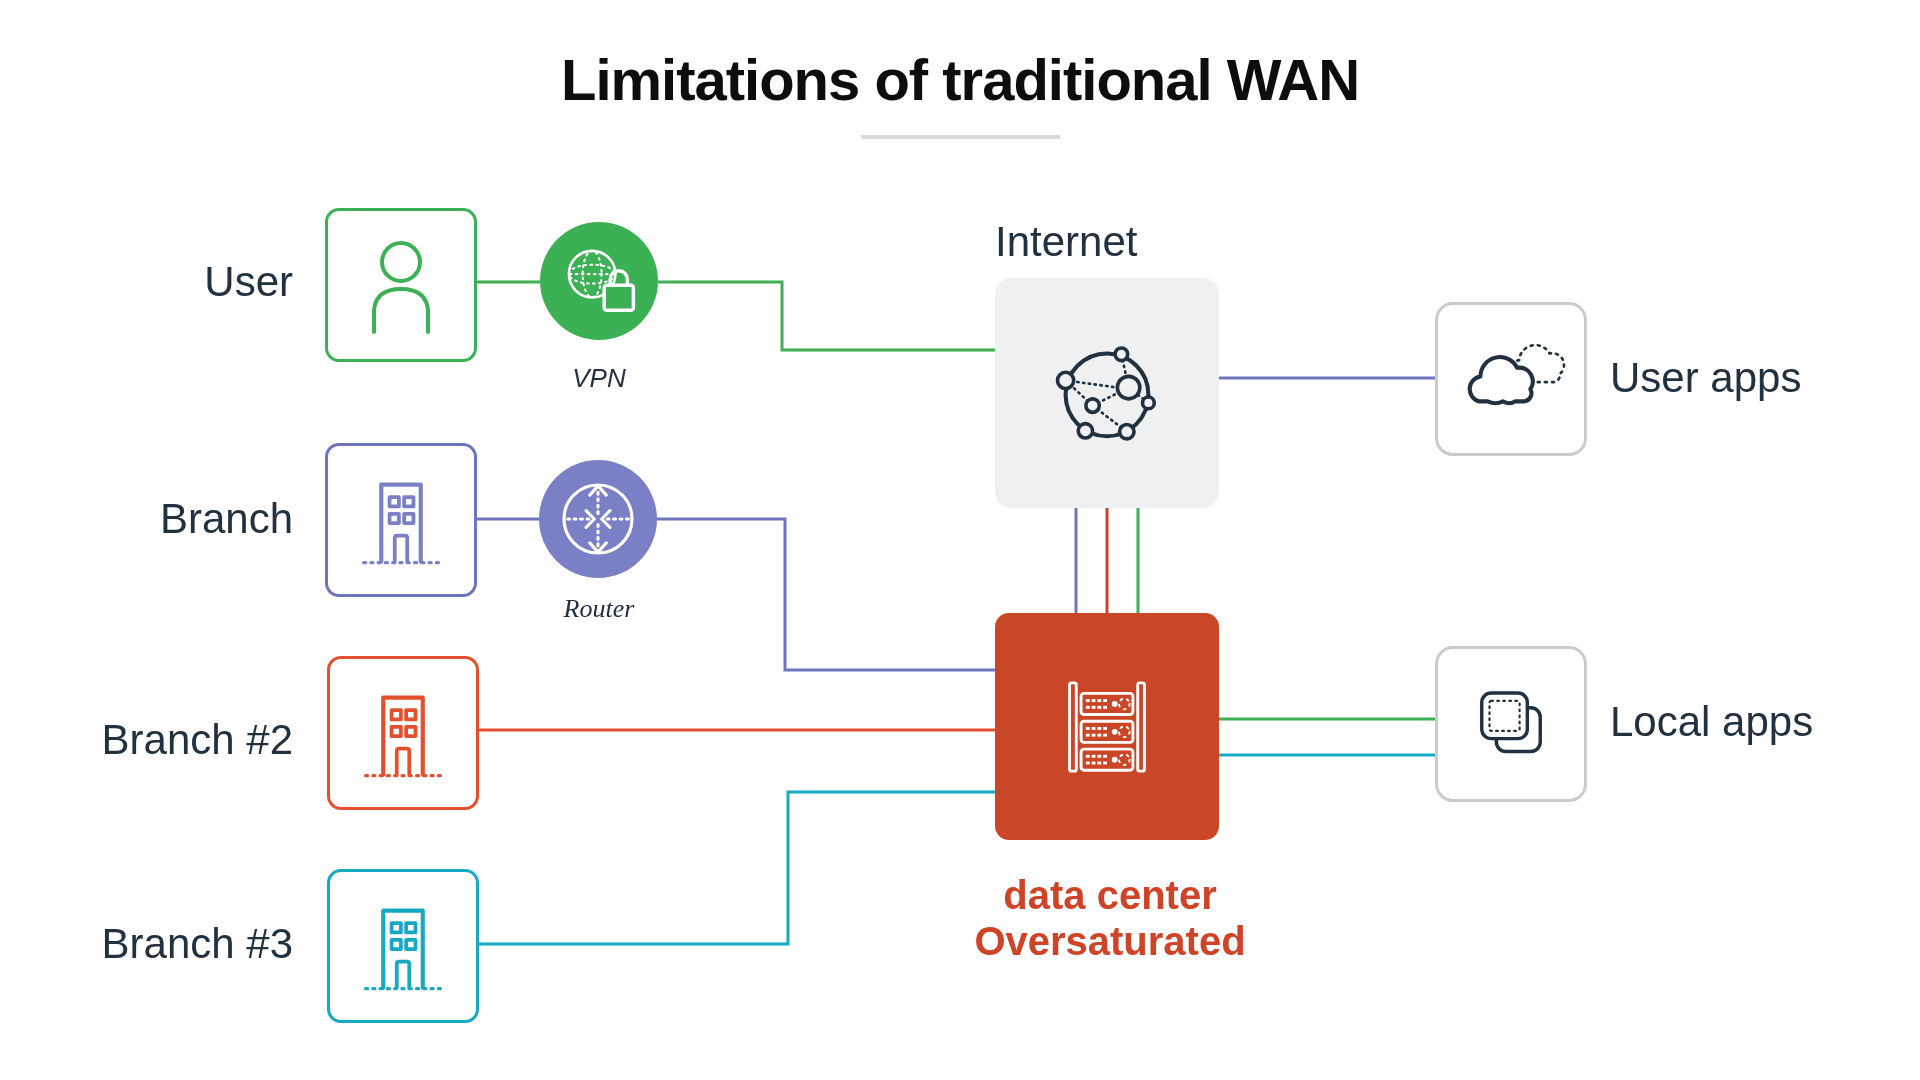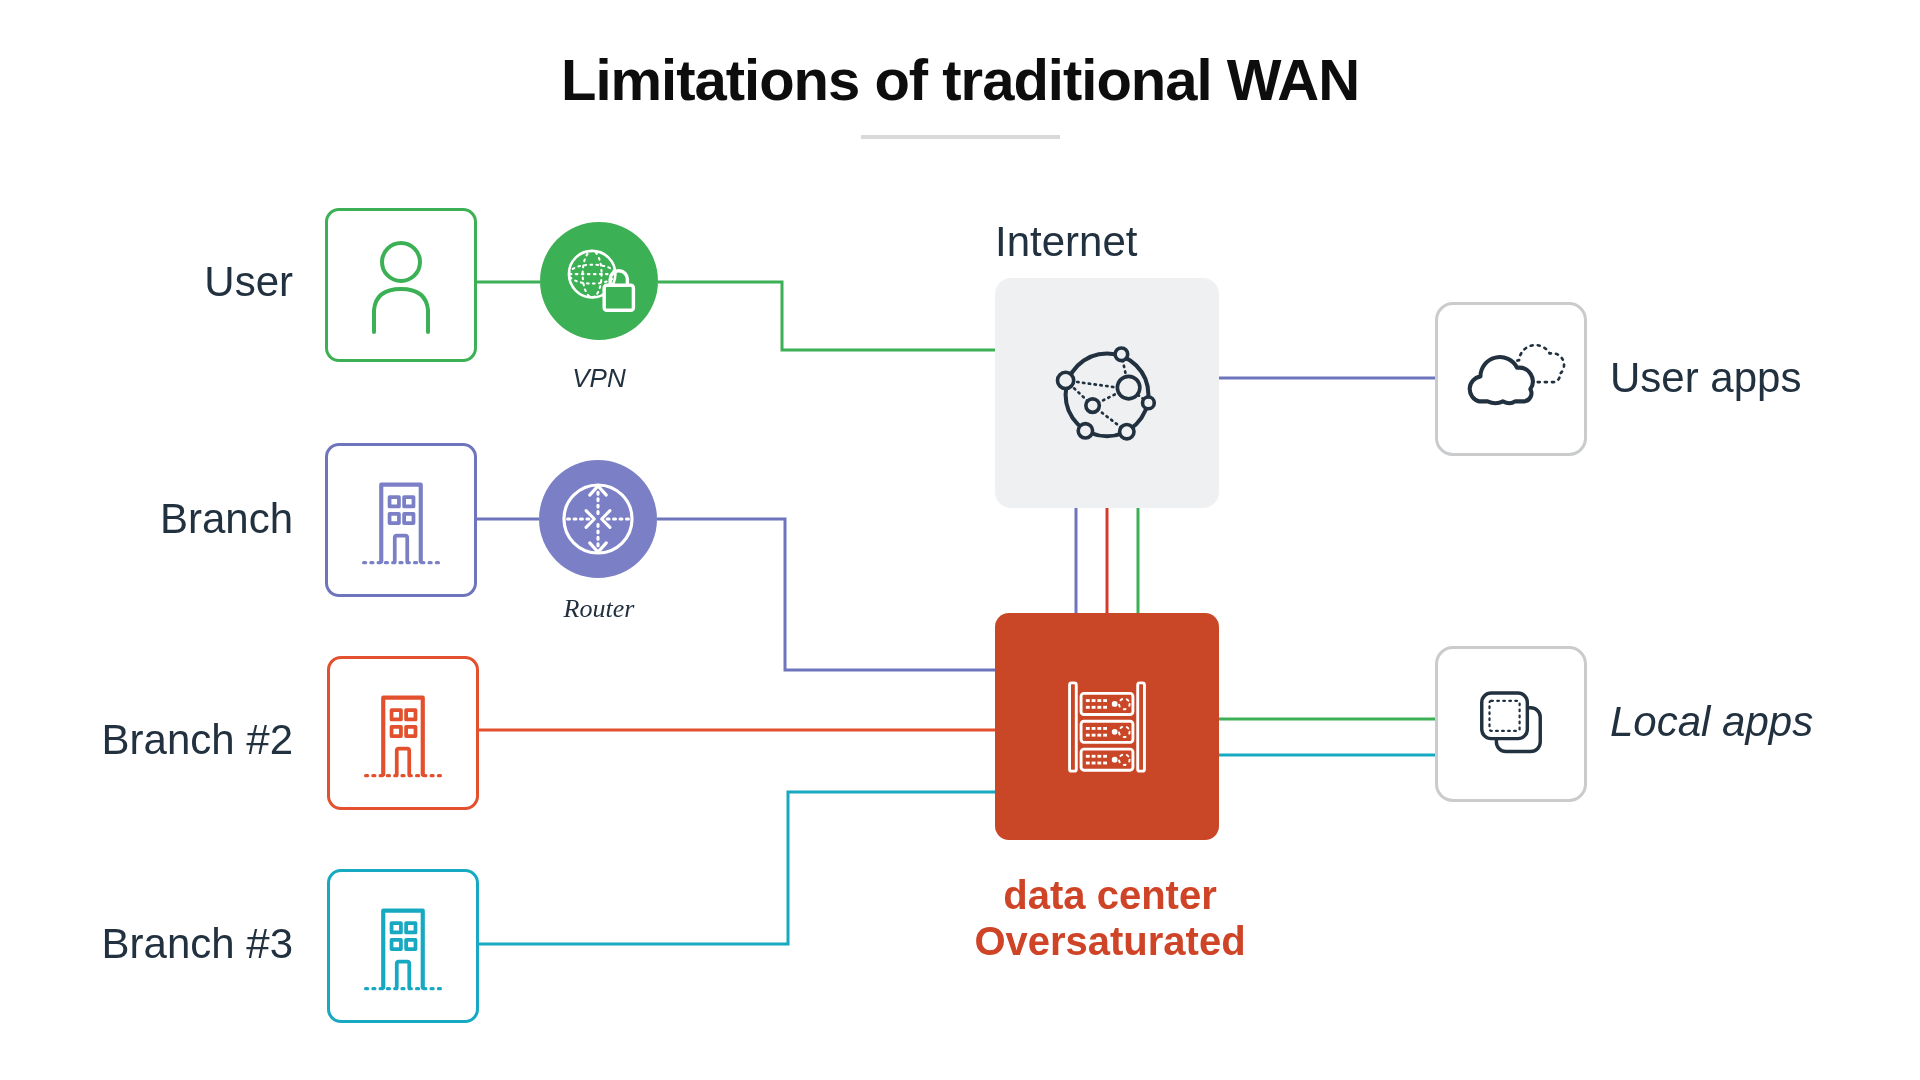--- a/index.html
+++ b/index.html
@@ -225,13 +225,13 @@
 </div>
 <div class="abs lbl" style="left:1610px;top:352px;">User apps</div>
 
 <div class="abs nodebox b-gray" style="left:1435px;top:646px;width:146px;height:150px;">
   <svg width="86" height="86" viewBox="0 0 100 100">
     <rect class="sk sk-dark" x="33" y="31" width="51" height="51" rx="11" stroke-width="4"></rect>
     <rect x="16" y="14" width="53" height="53" rx="11" fill="#ffffff" stroke="var(--dark)" stroke-width="4"></rect>
     <rect class="sk sk-dark dash" x="25" y="23" width="35" height="35" rx="2" stroke-width="2.6" stroke-dasharray="2 4.5"></rect>
   </svg>
 </div>
-<div class="abs lbl" style="left:1610px;top:696px;font-style:italic;">Local apps</div>
+<div class="abs lbl" style="left:1610px;top:696px;">Local apps</div>
 
 </body></html>

